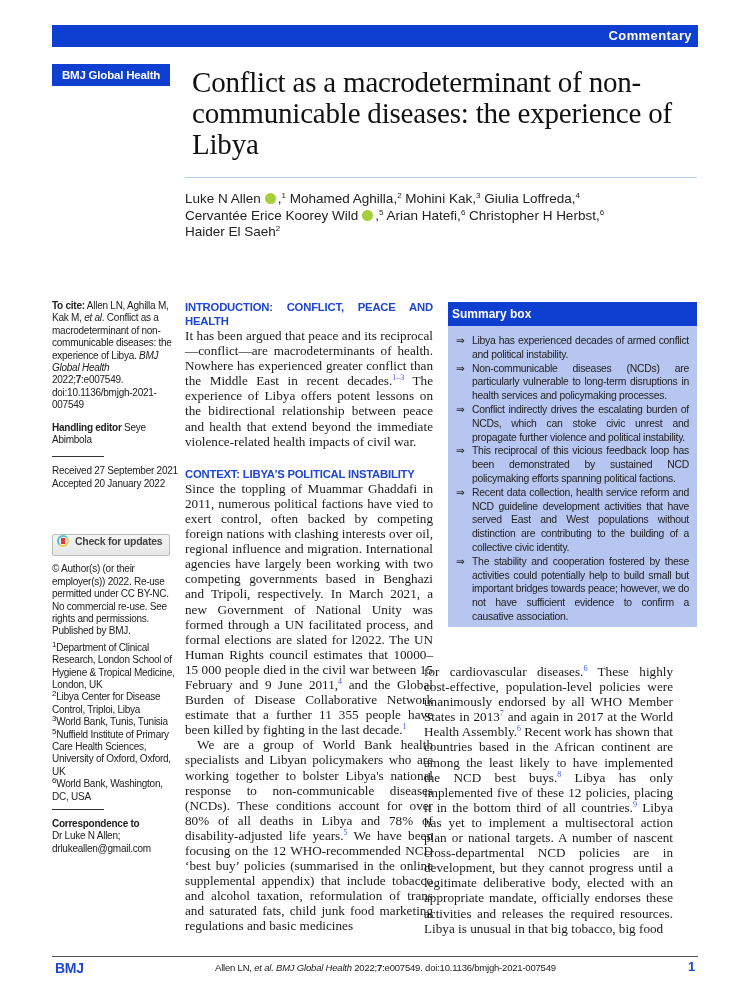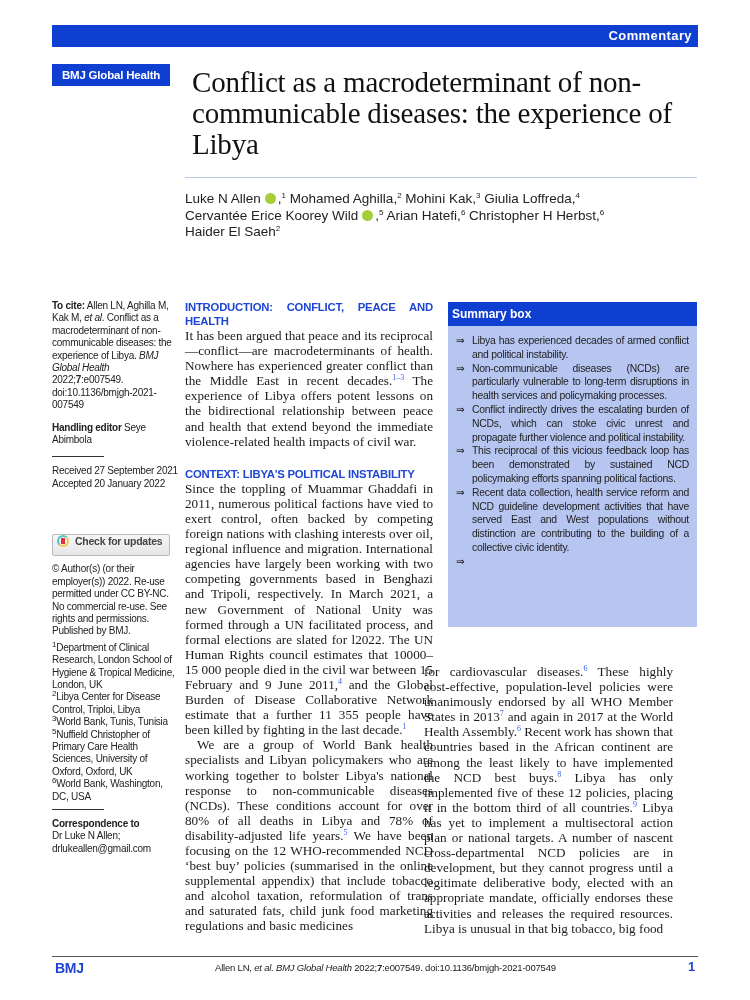--- a/index.html
+++ b/index.html
@@ -78,21 +78,21 @@
   <div style="height:44px"></div>
   <div class="check-btn">
     <span class="check-icon"></span>
     <span>Check for updates</span>
   </div>
   <div class="block" style="margin-bottom:4px">© Author(s) (or their employer(s)) 2022. Re-use permitted under CC BY-NC. No commercial re-use. See rights and permissions. Published by BMJ.</div>
   <div>
     <p class="aff"><sup>1</sup><span>Department of Clinical Research, London School of Hygiene &amp; Tropical Medicine, London, UK</span></p>
     <p class="aff"><sup>2</sup><span>Libya Center for Disease Control, Triploi, Libya</span></p>
     <p class="aff"><sup>3</sup><span>World Bank, Tunis, Tunisia</span></p>
-    <p class="aff"><sup>5</sup><span>Nuffield Christopher of Primary Care Health Sciences, University of Oxford, Oxford, UK</span></p>
+    <p class="aff"><sup>5</sup><span>Nuffield Institute of Primary Care Health Sciences, University of Oxford, Oxford, UK</span></p>
     <p class="aff"><sup>6</sup><span>World Bank, Washington, DC, USA</span></p>
   </div>
   <div class="side-rule"></div>
   <div>
     <b>Correspondence to</b><br>
     <span>Dr Luke N Allen;</span><br>
     <span>drlukeallen@gmail.com</span>
   </div>
 </div>
 
@@ -106,21 +106,21 @@
 </div>
 
 <div class="summary">
   <div class="summary-head">Summary box</div>
   <ul>
     <li><span class="arr">⇒</span><span>Libya has experienced decades of armed conflict and political instability.</span></li>
     <li><span class="arr">⇒</span><span>Non-communicable diseases (NCDs) are particularly vulnerable to long-term disruptions in health services and policymaking processes.</span></li>
     <li><span class="arr">⇒</span><span>Conflict indirectly drives the escalating burden of NCDs, which can stoke civic unrest and propagate further violence and political instability.</span></li>
     <li><span class="arr">⇒</span><span>This reciprocal of this vicious feedback loop has been demonstrated by sustained NCD policymaking efforts spanning political factions.</span></li>
     <li><span class="arr">⇒</span><span>Recent data collection, health service reform and NCD guideline development activities that have served East and West populations without distinction are contributing to the building of a collective civic identity.</span></li>
-    <li><span class="arr">⇒</span></li>
+    <li><span class="arr">⇒</span><span>The stability and cooperation fostered by these activities could potentially help to build small but important bridges towards peace; however, we do not have sufficient evidence to confirm a causative association.</span></li>
   </ul>
 </div>
 
 <div class="col col2">
   <p><span>for cardiovascular diseases.</span><sup class="ref">6</sup><span> These highly cost-effective, population-level policies were unanimously endorsed by all WHO Member States in 2013</span><sup class="ref">7</sup><span> and again in 2017 at the World Health Assembly.</span><sup class="ref">6</sup><span> Recent work has shown that countries based in the African continent are among the least likely to have implemented the NCD best buys.</span><sup class="ref">8</sup><span> Libya has only implemented five of these 12 policies, placing it in the bottom third of all countries.</span><sup class="ref">9</sup><span> Libya has yet to implement a multisectoral action plan or national targets. A number of nascent cross-departmental NCD policies are in development, but they cannot progress until a legitimate deliberative body, elected with an appropriate mandate, officially endorses these activities and releases the required resources. Libya is unusual in that big tobacco, big food</span></p>
 </div>
 
 <div class="footer-rule"></div>
 <div class="bmj-logo">BMJ</div>
 <div class="footer-cite"><span>Allen LN, </span><i>et al. BMJ Global Health</i><span> 2022;</span><b>7</b><span>:e007549. doi:10.1136/bmjgh-2021-007549</span></div>

